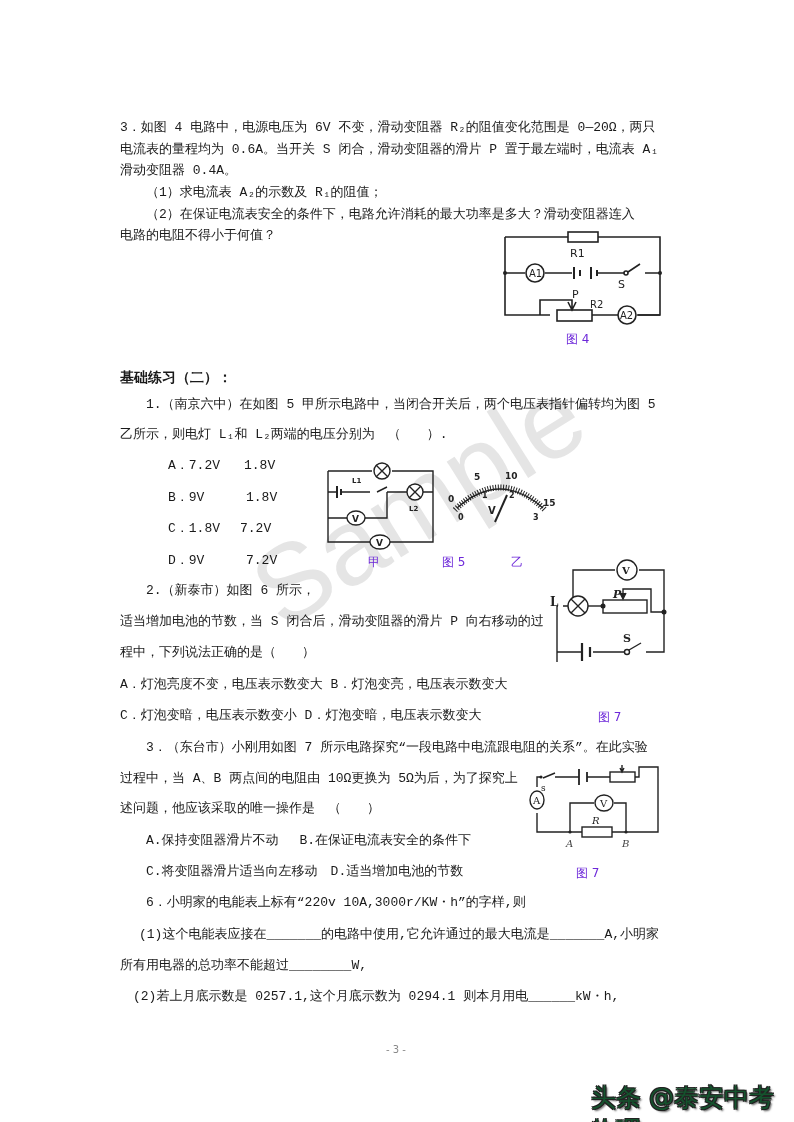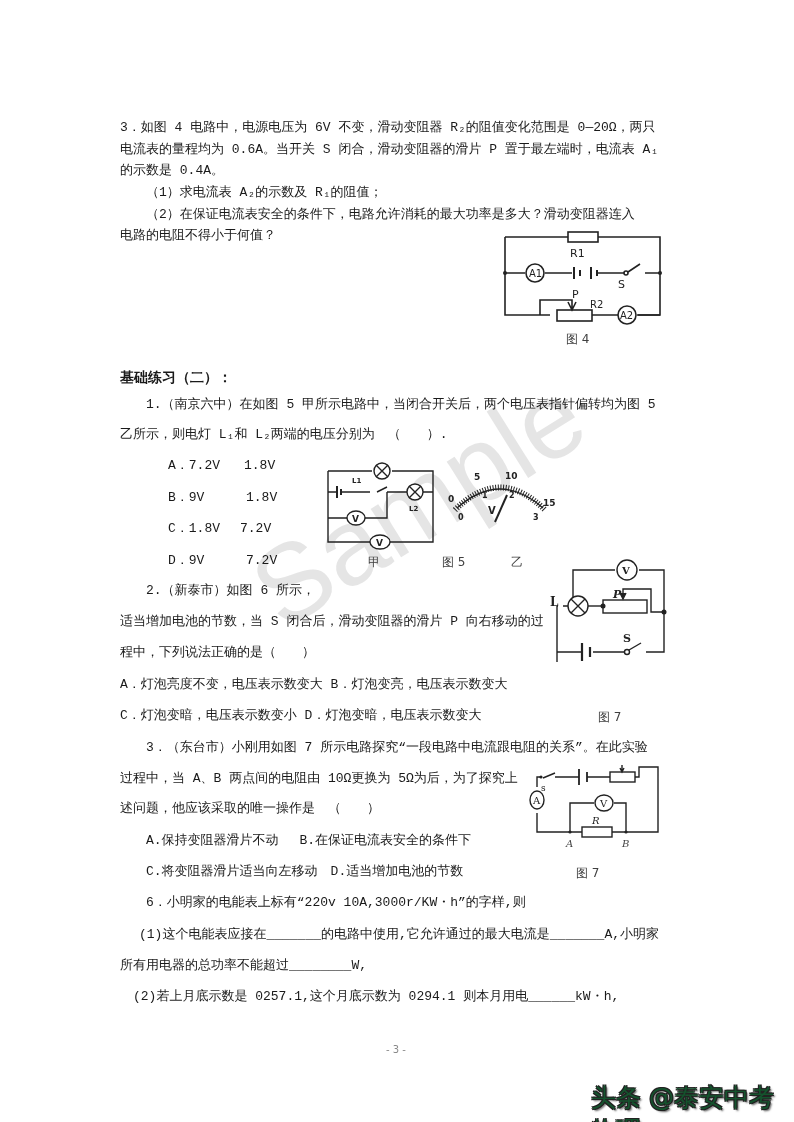--- a/index.html
+++ b/index.html
@@ -1,35 +1,35 @@
 <!DOCTYPE html>
 <html><head>
 <meta charset="utf-8">
 <style>
   html, body { margin: 0; padding: 0; background: #ffffff; }
   body { width: 794px; height: 1122px; position: relative; overflow: hidden;
          font-family: "DejaVu Sans", "Liberation Sans", sans-serif; color: #1a1a1a; }
   .t { position: absolute; font-size: 13px; line-height: 16px; white-space: nowrap; font-family: Liberation Mono, monospace; }
   .b { font-weight: bold; font-size: 14px; }
   svg { position: absolute; overflow: visible; }
-  .fig { position: absolute; font-size: 12px; color: #404040; }
+  .fig { position: absolute; font-size: 12px; color: #6d28d9; }
   .watermark { position: absolute; left: 235px; top: 440px; font-size: 108px; color: rgba(160,160,160,0.28);
                transform: rotate(-32deg); transform-origin: center; font-family: "Liberation Sans", sans-serif; pointer-events:none; }
   .pageno { position: absolute; left: 386px; top: 1044px; font-size: 10px; color: #888; }
   .credit { position: absolute; left: 591px; top: 1081px; font-size: 25px; color: #14532d;
             text-shadow: 1px 1px 0 #222, -1px 1px 0 #222, 1px -1px 0 #222, -1px -1px 0 #222, 2px 2px 2px #555; }
 </style>
 </head>
 <body>
 
 <div class="watermark">Sample</div>
 
 <div class="t" style="left:120px;top:120px">3．如图 4 电路中，电源电压为 6V 不变，滑动变阻器 R₂的阻值变化范围是 0—20Ω，两只</div>
 <div class="t" style="left:120px;top:142px">电流表的量程均为 0.6A。当开关 S 闭合，滑动变阻器的滑片 P 置于最左端时，电流表 A₁</div>
-<div class="t" style="left:120px;top:163px">的示数是 0.4A。</div>
+<div class="t" style="left:120px;top:163px">滑动变阻器 0.4A。</div>
 <div class="t" style="left:146px;top:185px">（1）求电流表 A₂的示数及 R₁的阻值；</div>
 <div class="t" style="left:146px;top:207px">（2）在保证电流表安全的条件下，电路允许消耗的最大功率是多大？滑动变阻器连入</div>
 <div class="t" style="left:120px;top:228px">电路的电阻不得小于何值？</div>
 
 <svg style="left:500px;top:230px" width="170" height="95" viewBox="0 0 170 95">
   <g stroke="#222" stroke-width="1.6" fill="none">
     <path d="M5 7 H68 M98 7 H160 V43 M5 7 V85 H50 M160 43 V85 H138"></path>
     <rect x="68" y="2" width="30" height="10" fill="#fff"></rect>
     <path d="M5 43 H25 M45 43 H72 M97 43 H125"></path>
     <circle cx="35" cy="43" r="9" fill="#fff"></circle>

